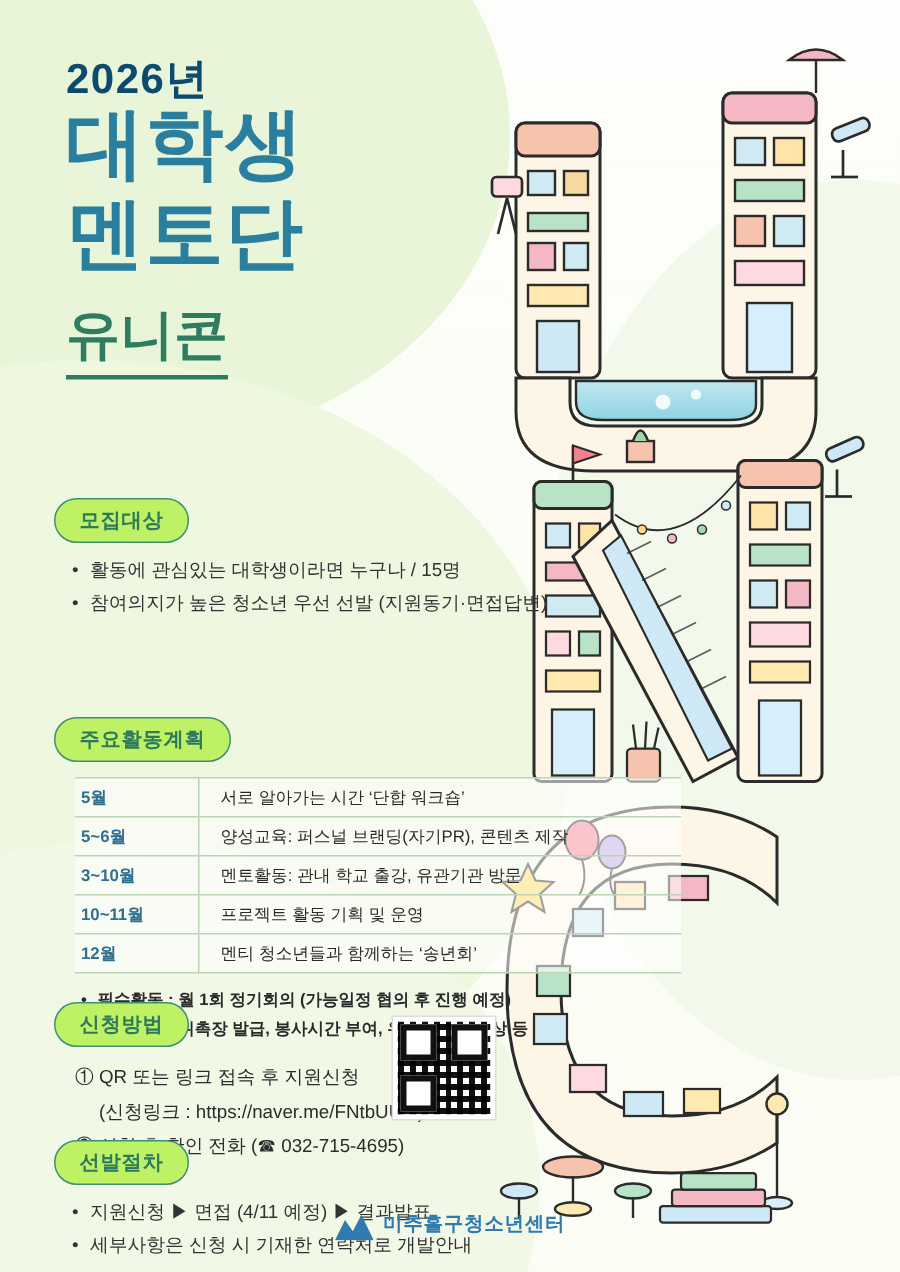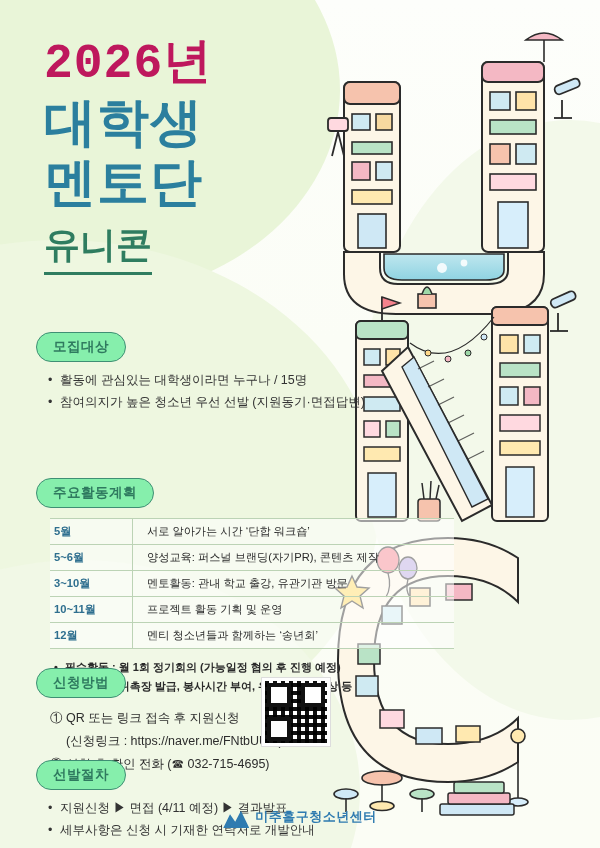--- a/index.html
+++ b/index.html
@@ -50,55 +50,55 @@
   }
 
   
   .title-area {
     position: absolute;
     left: 44px;
     top: 38px;
     width: 280px;
   }
   .title-year {
-    font-size: 48px;
-    font-weight: bold;
-    color: #be185d;
+    font-size: 28px;
+    font-weight: bold;
+    color: #0c4a6e;
     letter-spacing: 1px;
     line-height: 1.1;
-    font-family: Liberation Mono, monospace;
   }
   .title-main {
     font-size: 52px;
     font-weight: bold;
     color: #2b7f9e;
     line-height: 1.12;
     margin-top: 2px;
     letter-spacing: 1px;
+    font-family: Liberation Mono, monospace;
   }
   .title-sub-wrap {
     margin-top: 10px;
     text-align: left;
     width: 260px;
   }
   .title-sub {
     display: inline-block;
     font-size: 36px;
     font-weight: bold;
     color: #2f7d60;
     border-bottom: 3px solid #2f7d60;
     padding-bottom: 2px;
   }
 
   
   .pill {
     display: inline-block;
     border: 1.6px solid #3f8f74;
     color: #2f7a5f;
-    background: #86efac;
+    background: #bef264;
     border-radius: 16px;
     font-size: 13.5px;
     font-weight: bold;
     padding: 5px 16px;
     letter-spacing: 0.5px;
   }
 
   .section {
     position: absolute;
     left: 36px;

